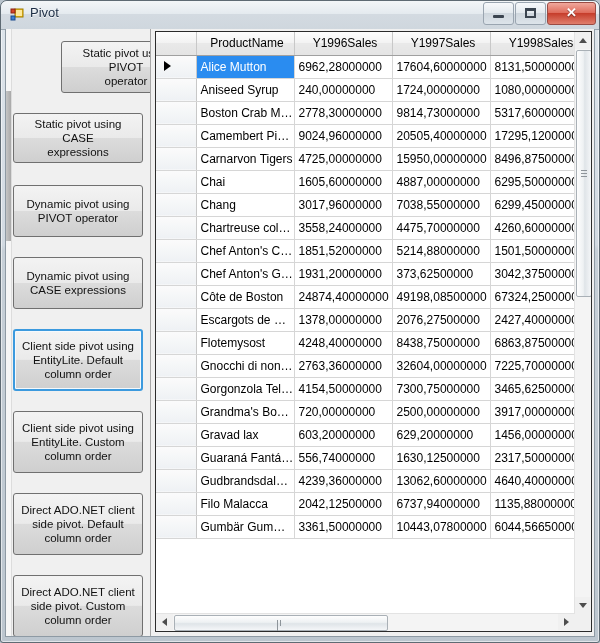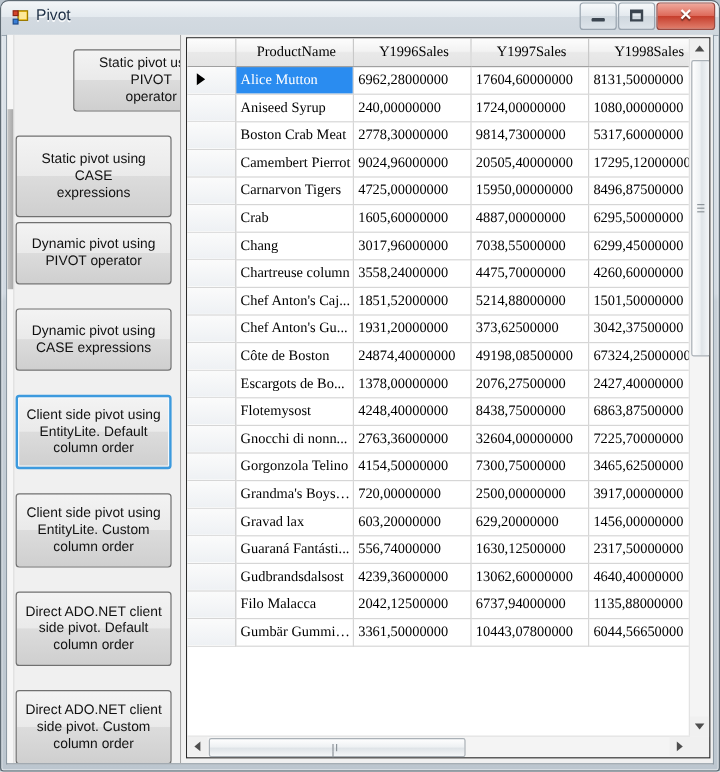--- a/index.html
+++ b/index.html
@@ -114,21 +114,20 @@
   .grid{
     position:absolute;left:4px;top:2px;right:2px;bottom:4px;
     background:#fff;
     border:1px solid #2b2b2b;
     overflow:hidden;
   }
   .grid-inner{
     position:absolute;left:0;top:0;right:16px;bottom:17px;
     overflow:hidden;
     background:#fff;
-    font-family:Liberation Serif, serif;
   }
   table.dg{
     border-collapse:collapse;
     table-layout:fixed;
     width:425px;
     font-size:12px;
     color:#000;
   }
   table.dg th,table.dg td{
     height:23px;
@@ -242,21 +241,21 @@
 
   <div class="client">
 
     <div class="leftpanel">
       <div class="lp-scrolltrack">
         <div class="lp-thumb"></div>
       </div>
       <div class="btnwrap">
         <div class="btn" style="top:12px;height:52px;margin-left:48px;">Static pivot using PIVOT
 operator</div>
-        <div class="btn" style="top:84px;height:68px;">Static pivot using CASE
+        <div class="btn" style="top:84px;height:50px;">Static pivot using CASE
 expressions</div>
         <div class="btn" style="top:156px;height:52px;">Dynamic pivot using
 PIVOT operator</div>
         <div class="btn" style="top:228px;height:52px;">Dynamic pivot using
 CASE expressions</div>
         <div class="btn focused" style="top:300px;height:62px;">Client side pivot using
 EntityLite. Default
 column order</div>
         <div class="btn" style="top:382px;height:62px;">Client side pivot using
 EntityLite. Custom
@@ -324,21 +323,21 @@
                 </tr>
                 <tr>
                   <td class="rowhdr"></td>
                   <td>Carnarvon Tigers</td>
                   <td>4725,00000000</td>
                   <td>15950,00000000</td>
                   <td>8496,87500000</td>
                 </tr>
                 <tr>
                   <td class="rowhdr"></td>
-                  <td>Crab</td>
+                  <td>Chai</td>
                   <td>1605,60000000</td>
                   <td>4887,00000000</td>
                   <td>6295,50000000</td>
                 </tr>
                 <tr>
                   <td class="rowhdr"></td>
                   <td>Chang</td>
                   <td>3017,96000000</td>
                   <td>7038,55000000</td>
                   <td>6299,45000000</td>

